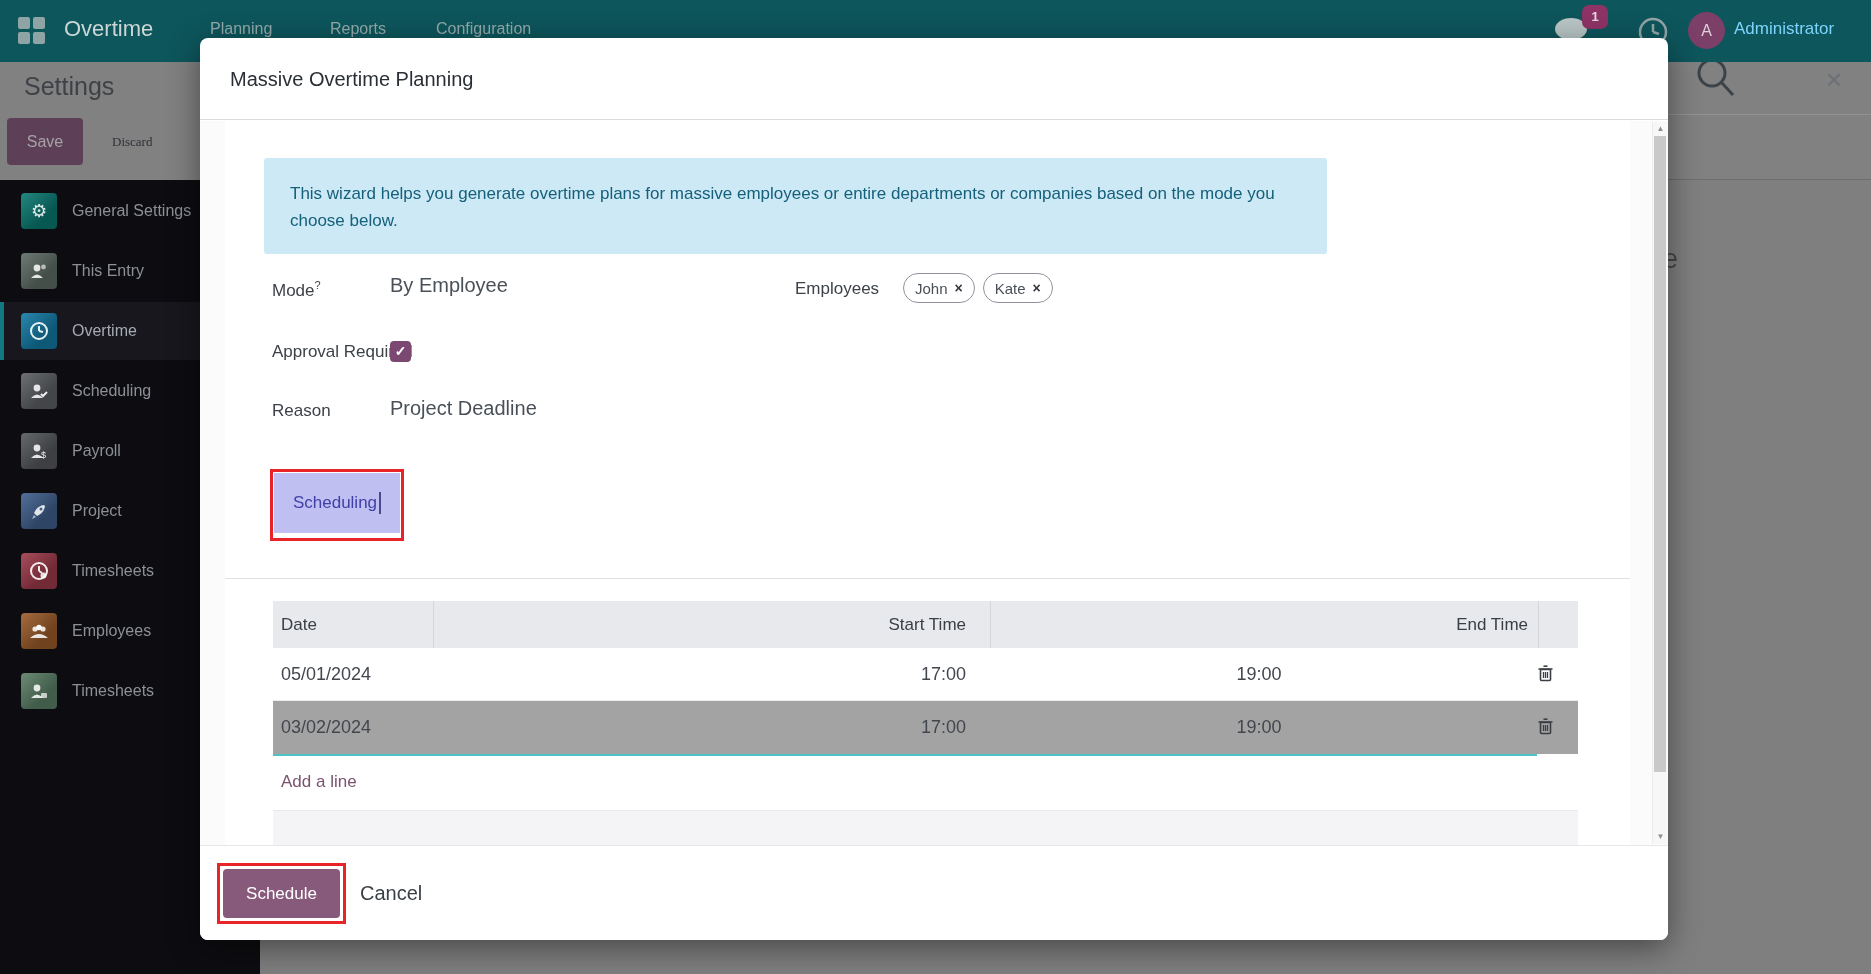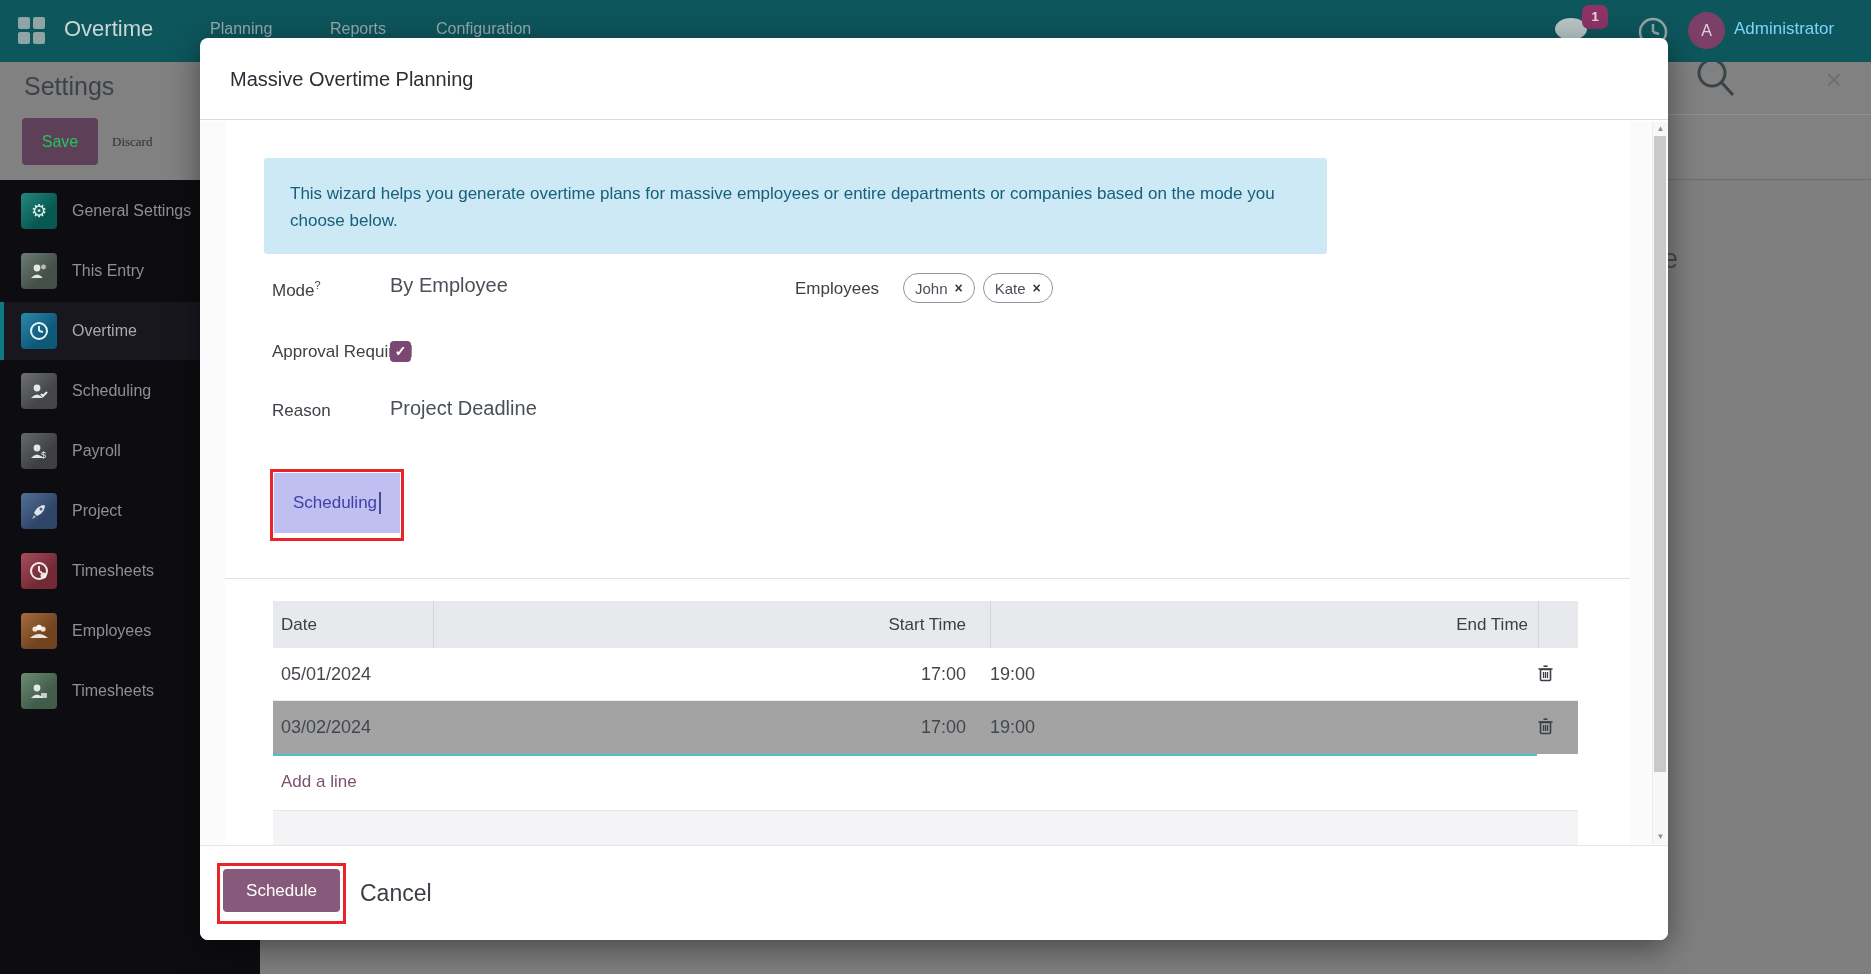--- a/index.html
+++ b/index.html
@@ -17,21 +17,21 @@
   .mi-planning{left:210px}.mi-reports{left:330px}.mi-config{left:436px}
   .tb-chat { position:absolute; left:1554px; top:16px; }
   .tb-badge { position:absolute; left:1582px; top:5px; width:26px; height:24px; background:#8e3366; border-radius:7px; color:#e6dae2; font-size:13px; font-weight:bold; text-align:center; line-height:24px; }
   .tb-activity { position:absolute; left:1636px; top:15px; }
   .tb-avatar { position:absolute; left:1688px; top:12px; width:37px; height:37px; border-radius:50%; background:#7c3f68; color:#ded2da; font-size:16px; text-align:center; line-height:37px; }
   .tb-user { position:absolute; left:1734px; top:0; height:62px; line-height:58px; font-size:17px; color:#7dd3fc; }
 
   
   .control-panel { position:absolute; left:0; top:62px; width:1871px; height:118px; background:#818181; z-index:1; }
   .settings-title { position:absolute; left:24px; top:10px; font-size:25px; color:#3e4247; }
-  .save-btn { position:absolute; left:22px; top:56px; width:76px; height:47px; background:#5e3f58; border:none; border-radius:4px; color:#22c55e; font-size:16px; font-family:inherit; }
+  .save-btn { position:absolute; left:7px; top:56px; width:76px; height:47px; background:#5e3f58; border:none; border-radius:4px; color:#a3a3a3; font-size:16px; font-family:inherit; }
   .discard-btn { position:absolute; left:112px; top:56px; height:47px; background:none; border:none; color:#2d3036; font-size:13px; font-family:Liberation Serif, serif; }
 
   
   .sidebar { position:absolute; left:0; top:180px; width:260px; height:794px; background:#0d0d11; z-index:1; }
   .side-item { position:absolute; left:0; width:260px; height:58px; }
   .side-item.active { background:#17171d; border-left:4px solid #0f7a80; }
   .tile { position:absolute; left:21px; top:11px; width:36px; height:36px; border-radius:4px;
           background-image:linear-gradient(135deg, rgba(255,255,255,.10), rgba(0,0,0,.28) 65%); 
           display:flex; align-items:center; justify-content:center; color:rgba(255,255,255,.85); font-size:18px; }
   .side-item.active .tile { left:17px; }
@@ -90,31 +90,31 @@
   .th { position:absolute; top:0; height:47px; line-height:47px; }
   .th-date{left:8px;} 
   .th-start{left:160px; width:557px; text-align:right; padding-right:24px; border-left:1px solid #d3d6da;}
   .th-end{left:717px; width:548px; text-align:right; padding-right:10px; border-left:1px solid #d3d6da;}
   .th-action{left:1265px; width:40px; border-left:1px solid #d3d6da;}
   .trow { position:relative; height:53px; font-size:18px; color:#42474e; border-bottom:1px solid #ecedf0; }
   .trow2 { background:#a3a3a3; border-bottom:none;text-decoration:underline; }
   .td { position:absolute; top:0; height:53px; line-height:53px; }
   .td-date{left:8px;}
   .td-start{left:160px; width:557px; text-align:right; padding-right:24px;}
-  .td-end{left:717px; width:548px; text-align:left; padding-right:10px;}
+  .td-end{left:717px; width:548px; text-align:center; padding-right:10px;}
   .td-action{left:1265px; width:40px; text-align:center; padding-top:17px;}
   .row-highlight { position:absolute; left:0; top:153px; width:1264px; height:2px; background:#4cc4c6; }
   .add-line { position:absolute; left:8px; top:155px; height:52px; line-height:52px; font-size:17px; color:#7b5270; cursor:pointer; }
   .empty-band { position:absolute; left:0; top:209px; width:1305px; height:50px; background:#f4f4f6; border-top:1px solid #e9e9ec; border-bottom:1px solid #e9e9ec; }
 
   
   .modal-footer { position:absolute; left:0; top:807px; width:1468px; height:95px; background:#fff; border-top:1px solid #e7e7ea; border-radius:0 0 8px 8px; }
-  .schedule-btn { position:absolute; left:23px; top:23px; width:117px; height:43px; background:#875A7B; border:none; border-radius:4px; color:#fff; font-size:17px; font-family:inherit; }
+  .schedule-btn { position:absolute; left:23px; top:23px; width:117px; height:49px; background:#875A7B; border:none; border-radius:4px; color:#fff; font-size:17px; font-family:inherit; }
   .anno-schedule { position:absolute; left:17px; top:17px; width:129px; height:61px; border:3px solid #e8232a; pointer-events:none; }
-  .cancel-btn { position:absolute; left:160px; top:23px; height:49px; background:none; border:none; color:#3a3f46; font-size:23px; font-family:inherit;text-align:right; }
+  .cancel-btn { position:absolute; left:160px; top:23px; height:49px; background:none; border:none; color:#3a3f46; font-size:20px; font-family:inherit;text-align:right; }
 
   svg { display:block; }
 </style>
 </head>
 <body>
 
 <div id="app">
 
   <div class="content-bg"></div>
   <div class="bg-line1"></div>

